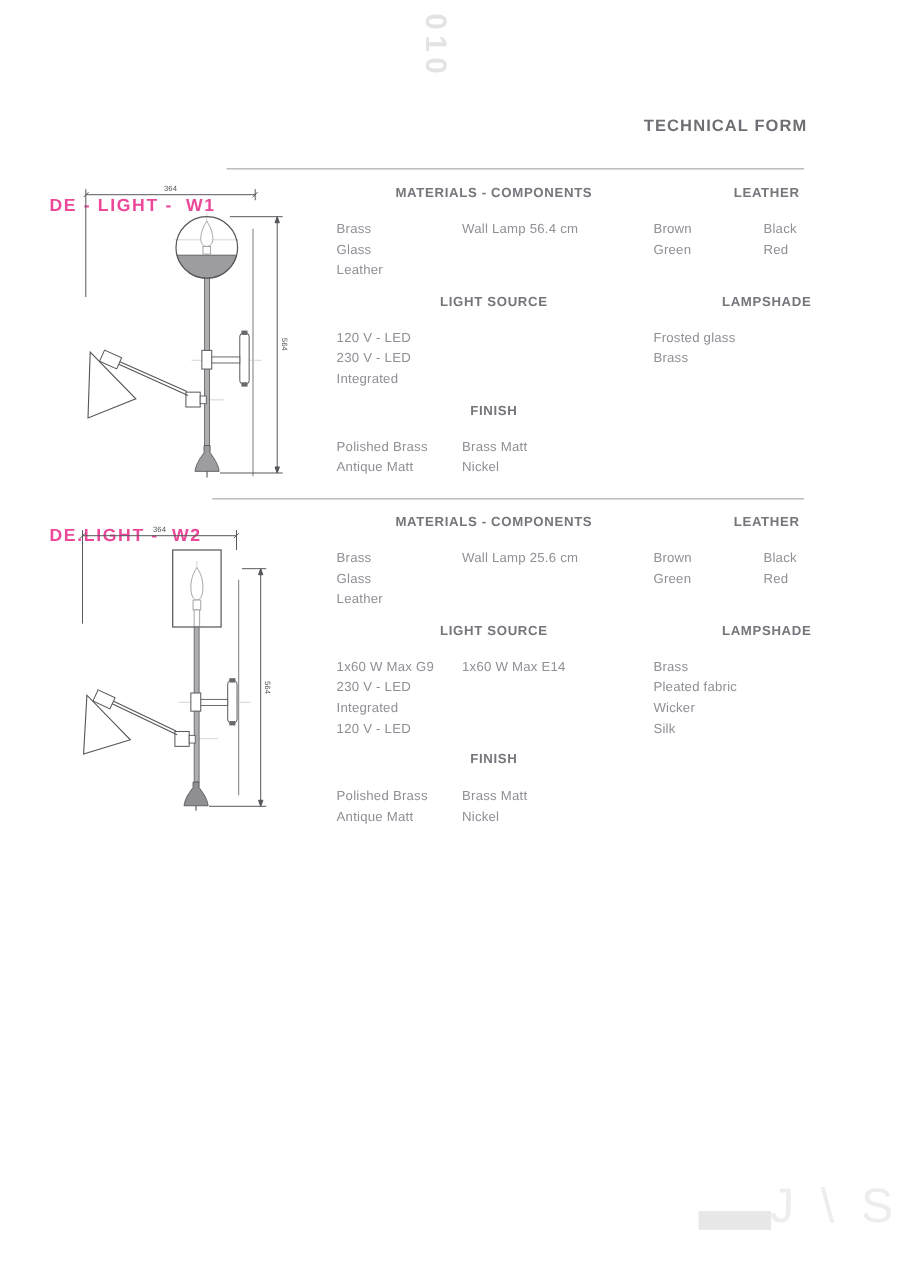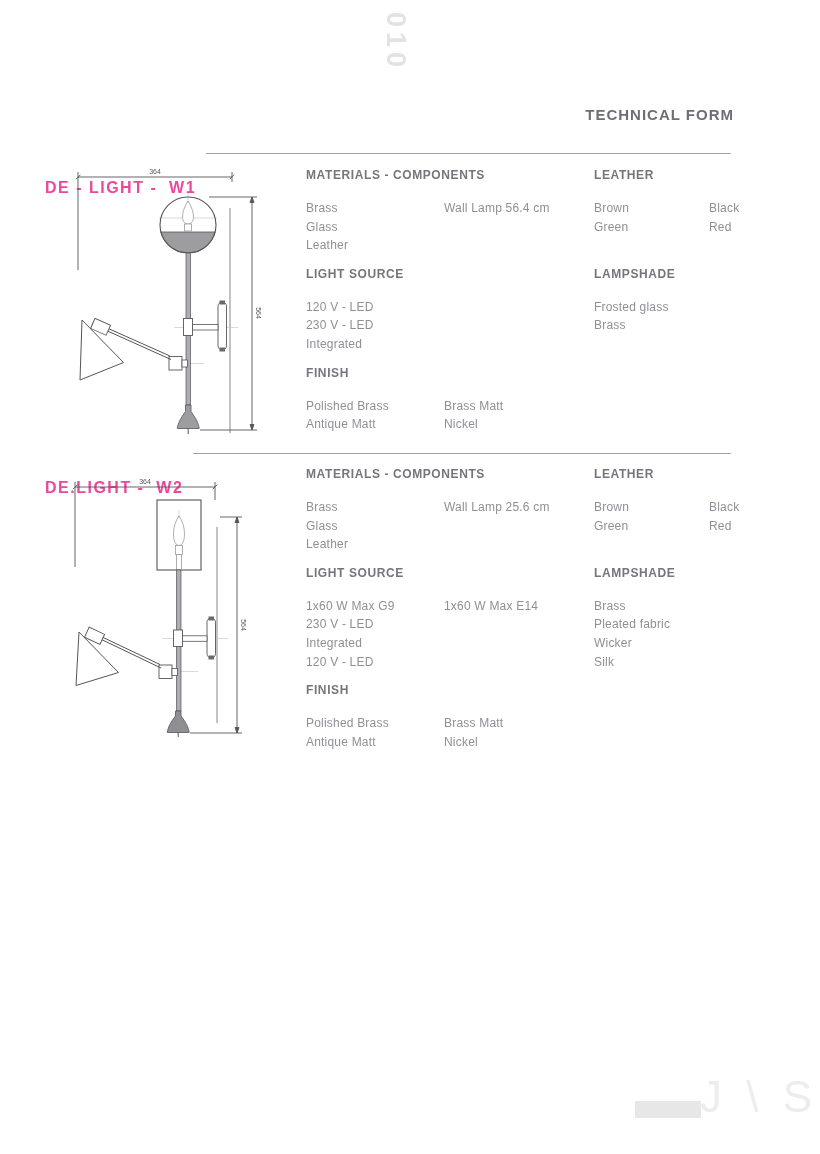--- a/index.html
+++ b/index.html
@@ -15,22 +15,22 @@
   .sec-heading{position:absolute;left:45px;right:89px;height:18px;display:flex;align-items:baseline;}
   .sec-heading-text{font-size:16px;font-weight:bold;letter-spacing:1.5px;color:#ec4899;white-space:pre;margin-top:40px;}
   .sec-rule{flex:1;height:1px;background:#a3a3a7;margin-left:10px;align-self:flex-end;margin-bottom:3px;}
 
   .drawing{position:absolute;}
 
   .pane{position:absolute;}
   .block{margin-bottom:12px;}
   .block.pad{margin-bottom:30.6px;}
   .block-title{font-size:12px;font-weight:bold;letter-spacing:.6px;color:#75757c;
-    line-height:14px;margin-bottom:17px;}
-  .row{display:flex;line-height:18.6px;font-size:12px;color:#8f8f96;letter-spacing:.2px;gap:24px;}
+    line-height:14px;margin-bottom:17px;text-align:center;}
+  .row{display:flex;line-height:18.6px;font-size:12px;color:#8f8f96;letter-spacing:.2px;}
   .cell{width:114px;}
   .pane-right .cell{width:100px;}
 
   .logo-block{position:absolute;left:635px;top:1101px;width:66px;height:17px;background:#e7e7e8;}
   .logo-mark{position:absolute;left:700px;top:1072px;font-size:44px;color:#ededef;
     letter-spacing:6px;white-space:pre;}
 </style>
 </head>
 <body>
 

